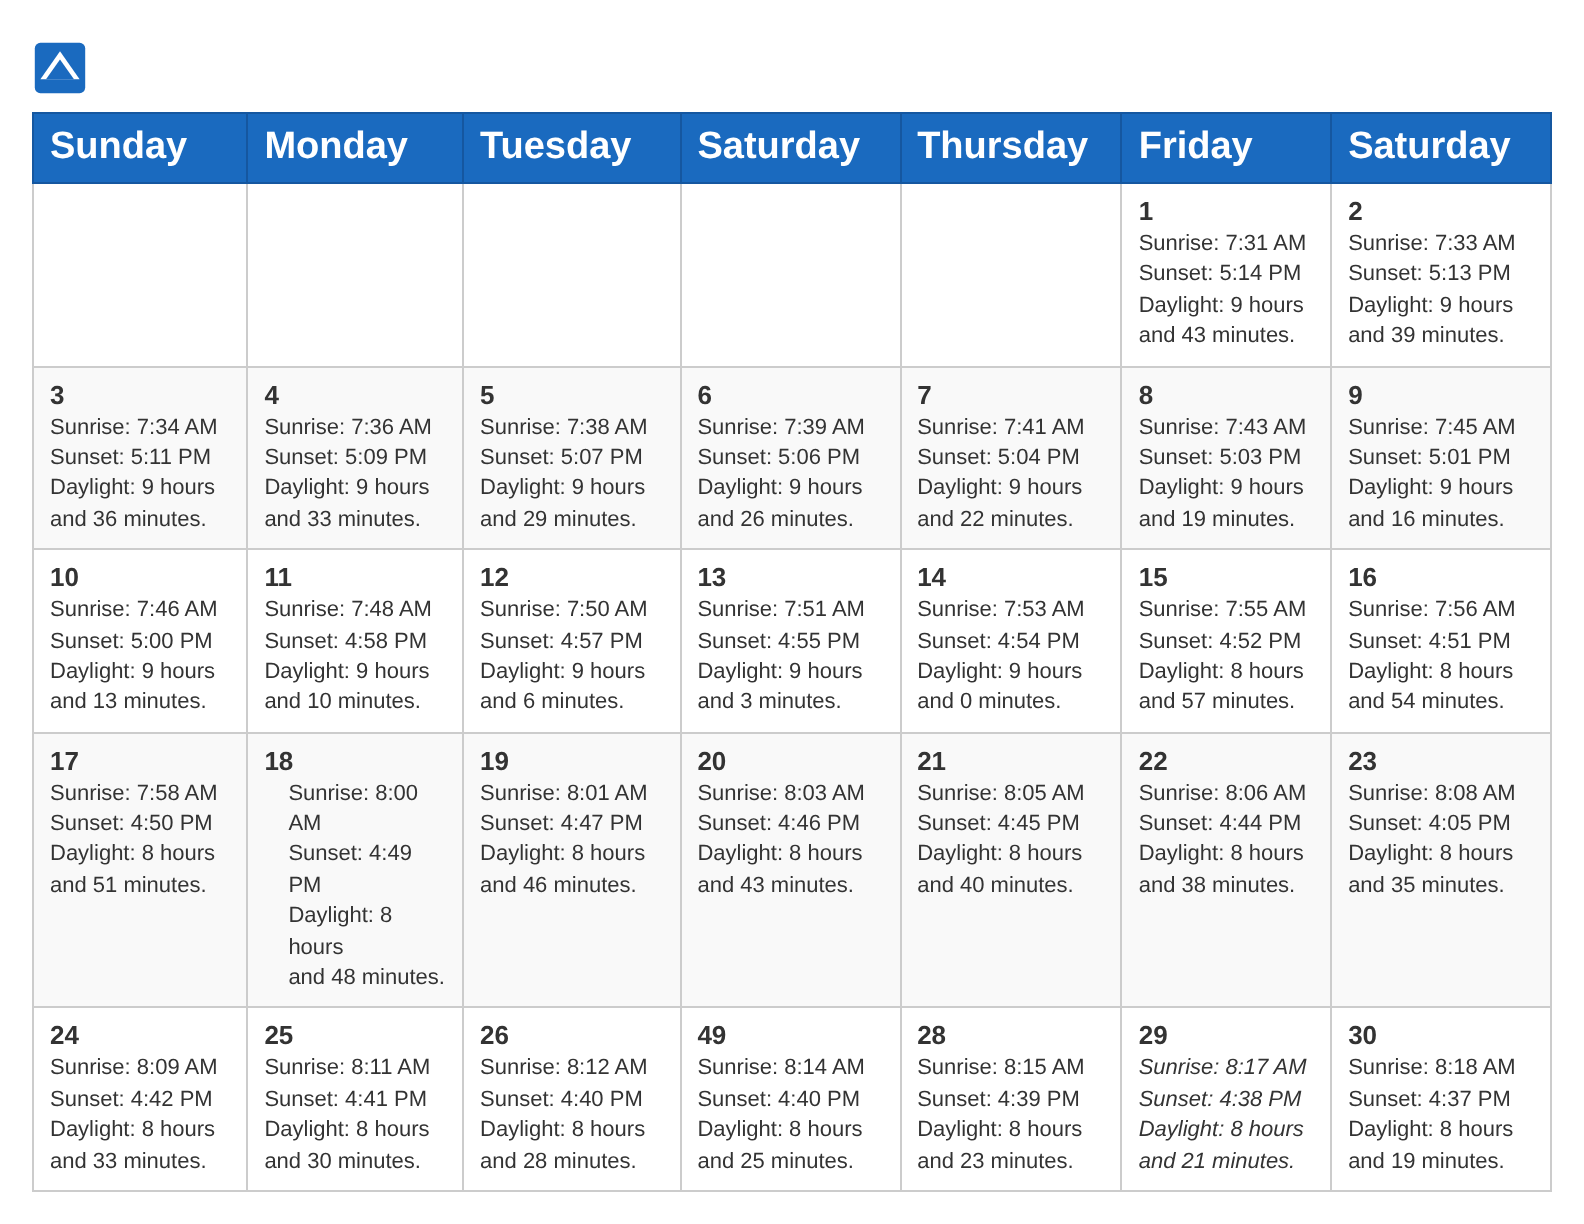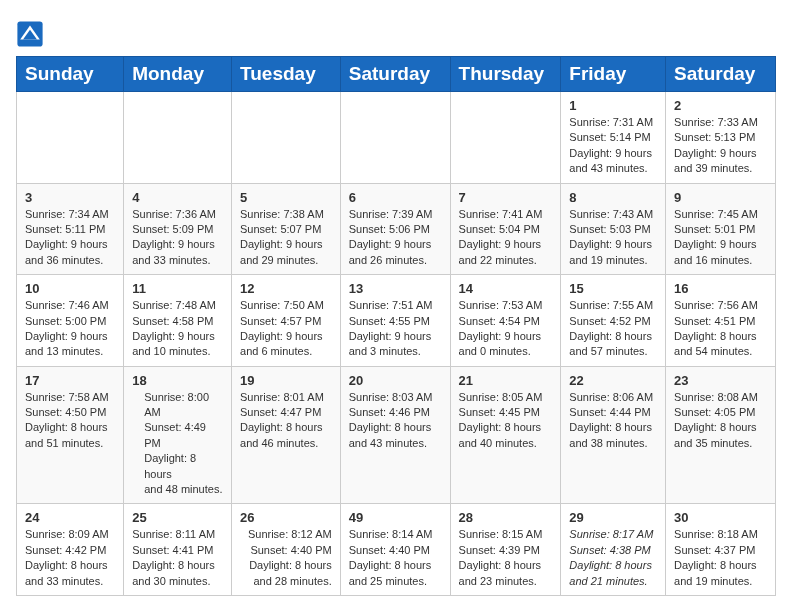--- a/index.html
+++ b/index.html
@@ -308,21 +308,21 @@
         </td>
         <td>
           <span class="day-number">25</span>
           <div class="day-info" style="white-space: pre-line;">Sunrise: 8:11 AM
 Sunset: 4:41 PM
 Daylight: 8 hours
 and 30 minutes.</div>
         </td>
         <td>
           <span class="day-number">26</span>
-          <div class="day-info" style="white-space: pre-line; text-align: right;">Sunrise: 8:12 AM
+          <div class="day-info" style="white-space: pre-line;">Sunrise: 8:12 AM
 Sunset: 4:40 PM
 Daylight: 8 hours
 and 28 minutes.</div>
         </td>
         <td>
           <span class="day-number">49</span>
           <div class="day-info" style="white-space: pre-line;">Sunrise: 8:14 AM
 Sunset: 4:40 PM
 Daylight: 8 hours
 and 25 minutes.</div>

